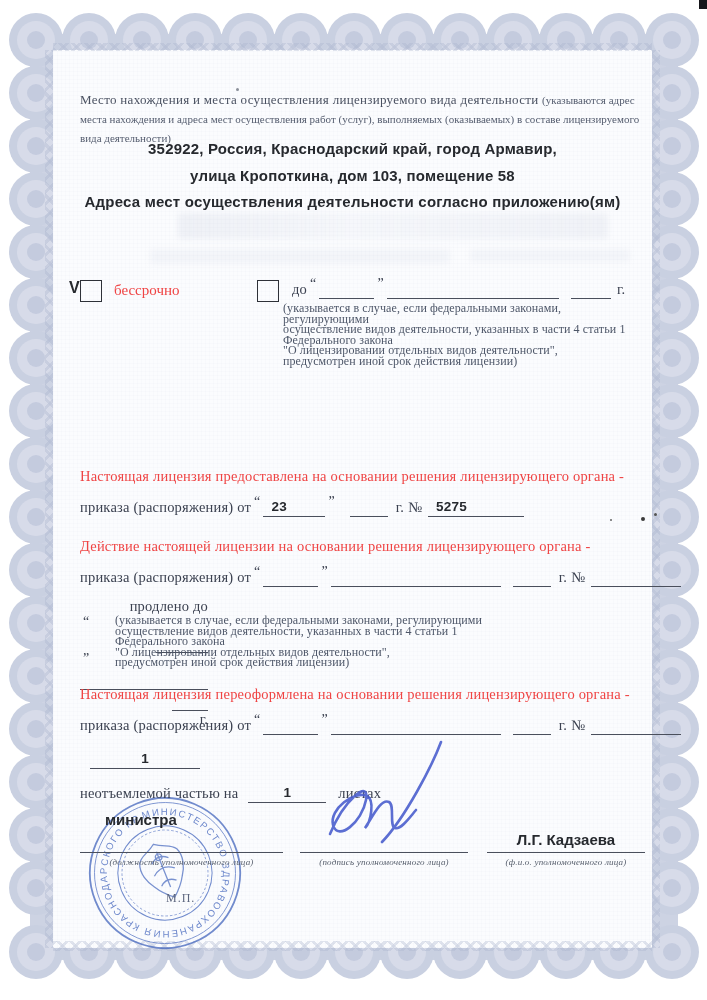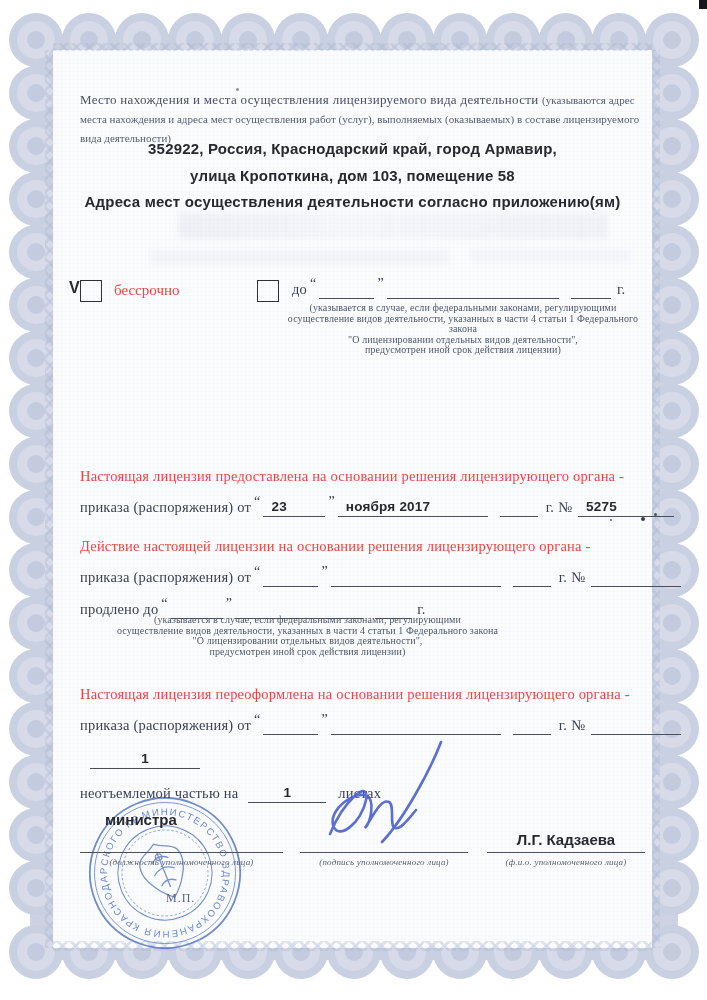--- a/index.html
+++ b/index.html
@@ -44,21 +44,21 @@
   .flexline{display:flex;align-items:flex-end;font-size:14.5px;letter-spacing:.2px;color:#3b4150;}
   .flexline .lbl{white-space:nowrap;padding-bottom:1px;}
   .q{align-self:flex-start;margin:0 3px;transform:translateY(-2px);font-size:14px;color:#3b4150;}
   .blank{border-bottom:1.3px solid #4a4f5c;height:20px;position:relative;flex:none;}
   .blank .val{position:absolute;bottom:2px;left:8px;font-family:"Liberation Sans",sans-serif;
     font-weight:bold;font-size:13.5px;color:#26292e;white-space:nowrap;margin-top:28px;}
   .blank .val.center{left:0;right:0;text-align:center;}
   .ml6{margin-left:6px;} .ml8{margin-left:8px;} .ml10{margin-left:10px;} .ml12{margin-left:12px;}
   .mr6{margin-right:6px;}
 
-  .footnote{font-size:10px;line-height:10.5px;text-align:center;color:#4d5668;letter-spacing:.1px;font-family:Liberation Serif, serif;}
+  .footnote{font-size:12px;line-height:10.5px;color:#4d5668;letter-spacing:.1px;font-family:Liberation Serif, serif;}
 
   .sigline{position:absolute;border-top:1.2px solid #4a4f5c;height:0;z-index:4;}
   .caption{position:absolute;font-size:9px;color:#555d6b;text-align:center;z-index:4;letter-spacing:.2px;font-style:italic;}
   .posname{left:105px;top:810px;font-size:15px;line-height:20px;z-index:5;}
   .fio{left:486px;top:831px;width:160px;text-align:center;font-size:15px;z-index:4;}
   .mp{left:166px;top:891px;font-size:12px;color:#5d667f;z-index:5;letter-spacing:1px;}
 
   .stamp{position:absolute;left:86px;top:794px;z-index:3;opacity:.88;}
   .autograph{position:absolute;left:310px;top:736px;z-index:4;}
 
@@ -299,42 +299,39 @@
 </div>
 
 <div class="abs serif" style="left:80px;top:468px;font-size:14.5px;letter-spacing:.2px;">Настоящая лицензия предоставлена на основании решения лицензирующего органа -</div>
 <div class="abs flexline" style="left:80px;top:496px;">
   <span class="lbl">приказа (распоряжения) от</span>
   <span class="q">“</span>
   <span class="blank" style="width:62px;">
       <span class="val">23</span>
     </span>
   <span class="q">”</span>
-  <span class="blank" style="width:150px;">
-      <span class="val">ноября 2017</span>
-    </span>
   <span class="blank ml12" style="width:38px;"></span>
   <span class="lbl ml8 mr6">г. №</span>
   <span class="blank" style="width:96px;">
       <span class="val">5275</span>
     </span>
 </div>
 
 <div class="abs serif" style="left:80px;top:538px;font-size:14.5px;letter-spacing:.2px;">Действие настоящей лицензии на основании решения лицензирующего органа -</div>
 <div class="abs flexline" style="left:80px;top:566px;">
   <span class="lbl">приказа (распоряжения) от</span>
   <span class="q">“</span>
   <span class="blank" style="width:55px;"></span>
   <span class="q">”</span>
   <span class="blank" style="width:170px;"></span>
   <span class="blank ml12" style="width:38px;"></span>
   <span class="lbl ml8 mr6">г. №</span>
   <span class="blank" style="width:90px;"></span>
 </div>
-<div class="abs flexline" style="left:80px;top:598px;">
+<div class="abs flexline" style="left:80px;top:598px;flex-direction:column;">
   <span class="lbl">продлено до</span>
   <span class="q">“</span>
   <span class="blank" style="width:52px;"></span>
   <span class="q">”</span>
   <span class="blank" style="width:128px;"></span>
   <span class="blank ml12" style="width:36px;"></span>
   <span class="lbl ml6">г.</span>
 </div>
 <div class="abs footnote" style="left:115px;top:615px;width:385px;">
   <div>(указывается в случае, если федеральными законами, регулирующими</div>

